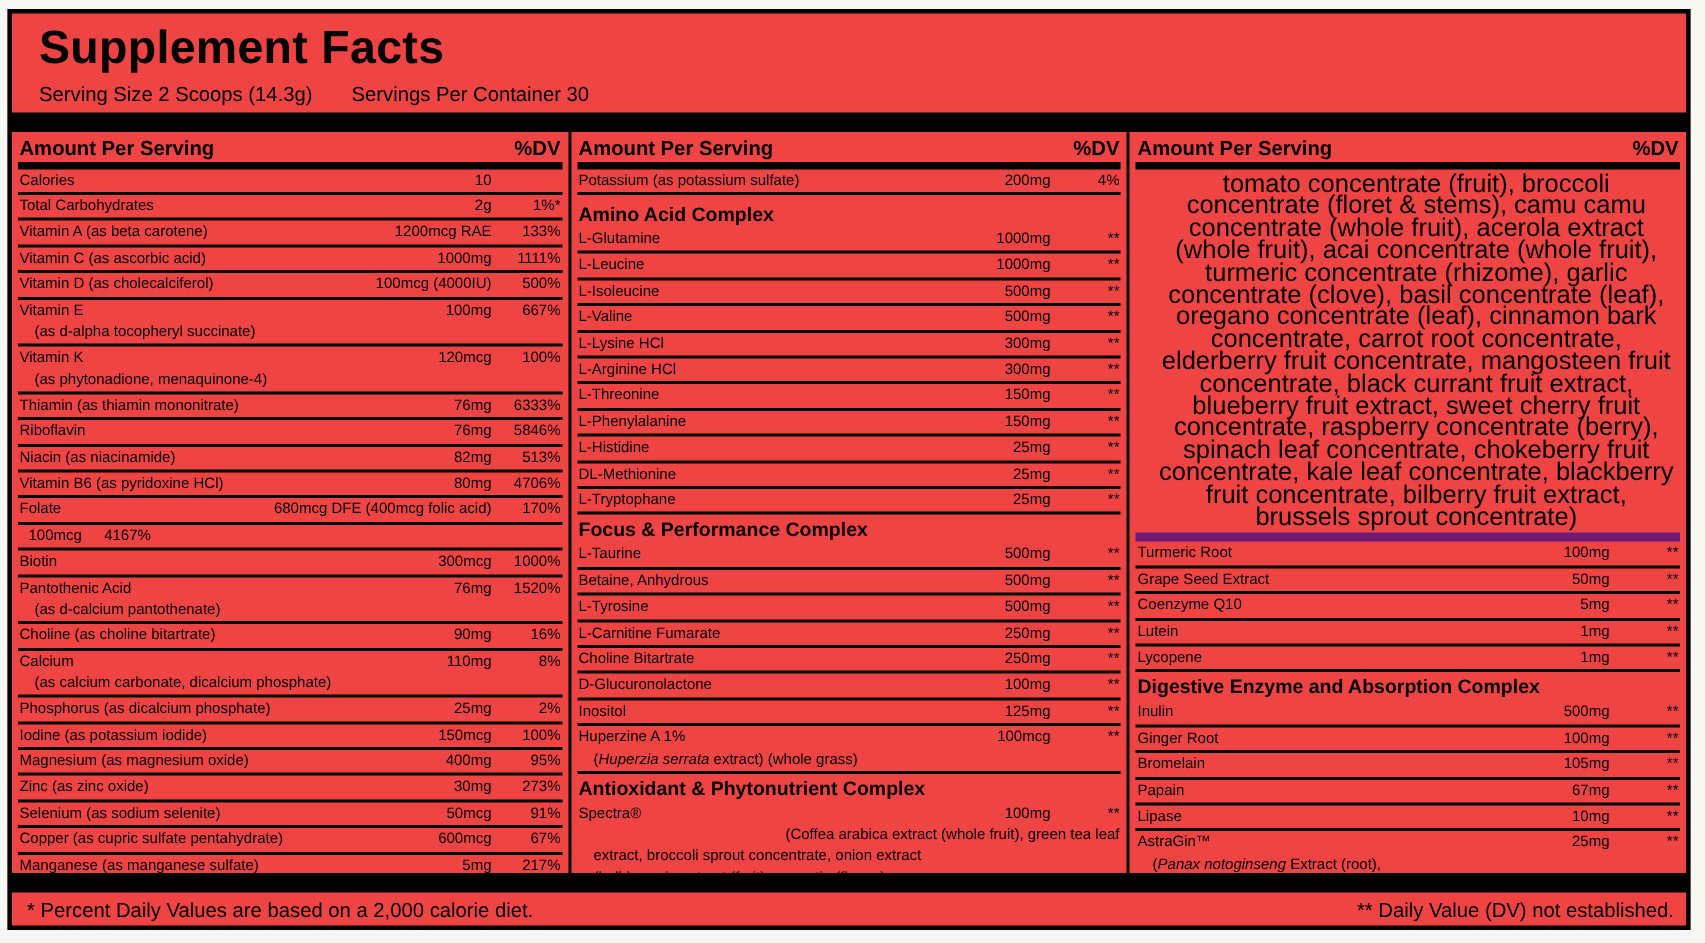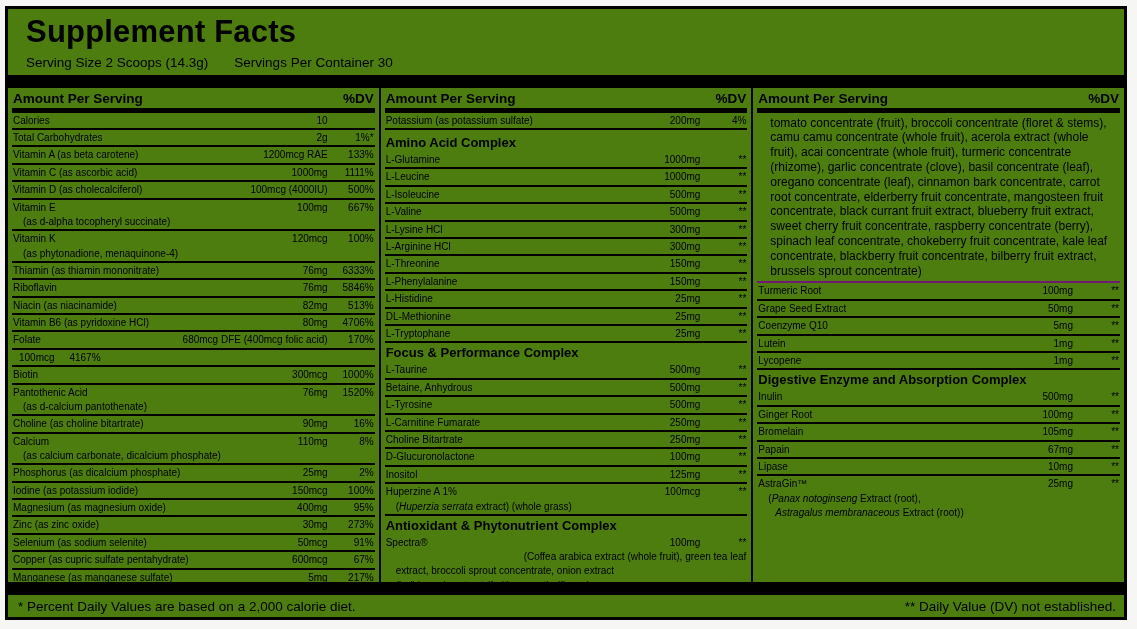--- a/index.html
+++ b/index.html
@@ -1,17 +1,17 @@
 <!DOCTYPE html>
 <html><head>
 <meta charset="utf-8">
 <style>
   html,body{margin:0;padding:0;width:1137px;height:629px;overflow:hidden;background:#f6f6f4;}
   body{font-family:"Liberation Sans",sans-serif;color:#000;}
-  .label{position:absolute;left:5px;top:6px;right:10px;bottom:9px;background:#4d7c0f;border:3px solid #000;display:flex;flex-direction:column;}
+  .label{position:absolute;left:5px;top:6px;right:10px;bottom:9px;background:#ef4444;border:3px solid #000;display:flex;flex-direction:column;}
   .hdr{padding:7px 10px 0 18px;}
   .title{font-size:31px;font-weight:bold;line-height:1.05;letter-spacing:0.2px;}
   .serving{font-size:13.5px;margin-top:6px;display:flex;gap:26px;}
   .bar{background:#000;}
   .bar-top{height:13px;margin-top:5px;}
   .bar-bottom{height:13px;}
   .cols{flex:1;display:flex;overflow:hidden;}
   .col{flex:1;display:flex;flex-direction:column;padding:0 4px;overflow:hidden;}
   .col + .col{border-left:2px solid #000;}
   .colhdr{display:flex;justify-content:space-between;font-weight:bold;font-size:13.5px;padding:3px 1px 2px;border-bottom:5px solid #000;}
@@ -21,21 +21,21 @@
   .nm{flex:1;white-space:nowrap;overflow:hidden;}
   .amt{text-align:right;white-space:nowrap;padding-left:6px;}
   .dv{width:46px;text-align:right;white-space:nowrap;}
   .sub{font-size:10px;line-height:14.2px;}
   .ind0{padding-left:0;text-align:right;}
   .ind1{padding-left:10px;}
   .ind2{padding-left:17px;}
   .it{font-style:italic;text-align:right;}
   .section{font-weight:bold;font-size:13px;line-height:16px;padding:2px 1px 1px;}
   .colbar{height:11px;background:#000;margin:2px 0 1px;}
-  .cont{font-size:12px;line-height:14.8px;padding:3px 2px 3px 13px;border-bottom:2px solid #701a75;}
+  .cont{font-size:17px;line-height:14.8px;padding:3px 2px 3px 13px;border-bottom:6px solid #701a75;text-align:center;}
   .footer{display:flex;justify-content:space-between;align-items:center;font-weight:normal;font-size:13.5px;padding:4px 8px 3px 10px;}
 </style>
 </head>
 <body>
 
 <div class="label">
   <div class="hdr">
     <div class="title">Supplement Facts</div>
     <div class="serving">
       <span>Serving Size 2 Scoops (14.3g)</span>

